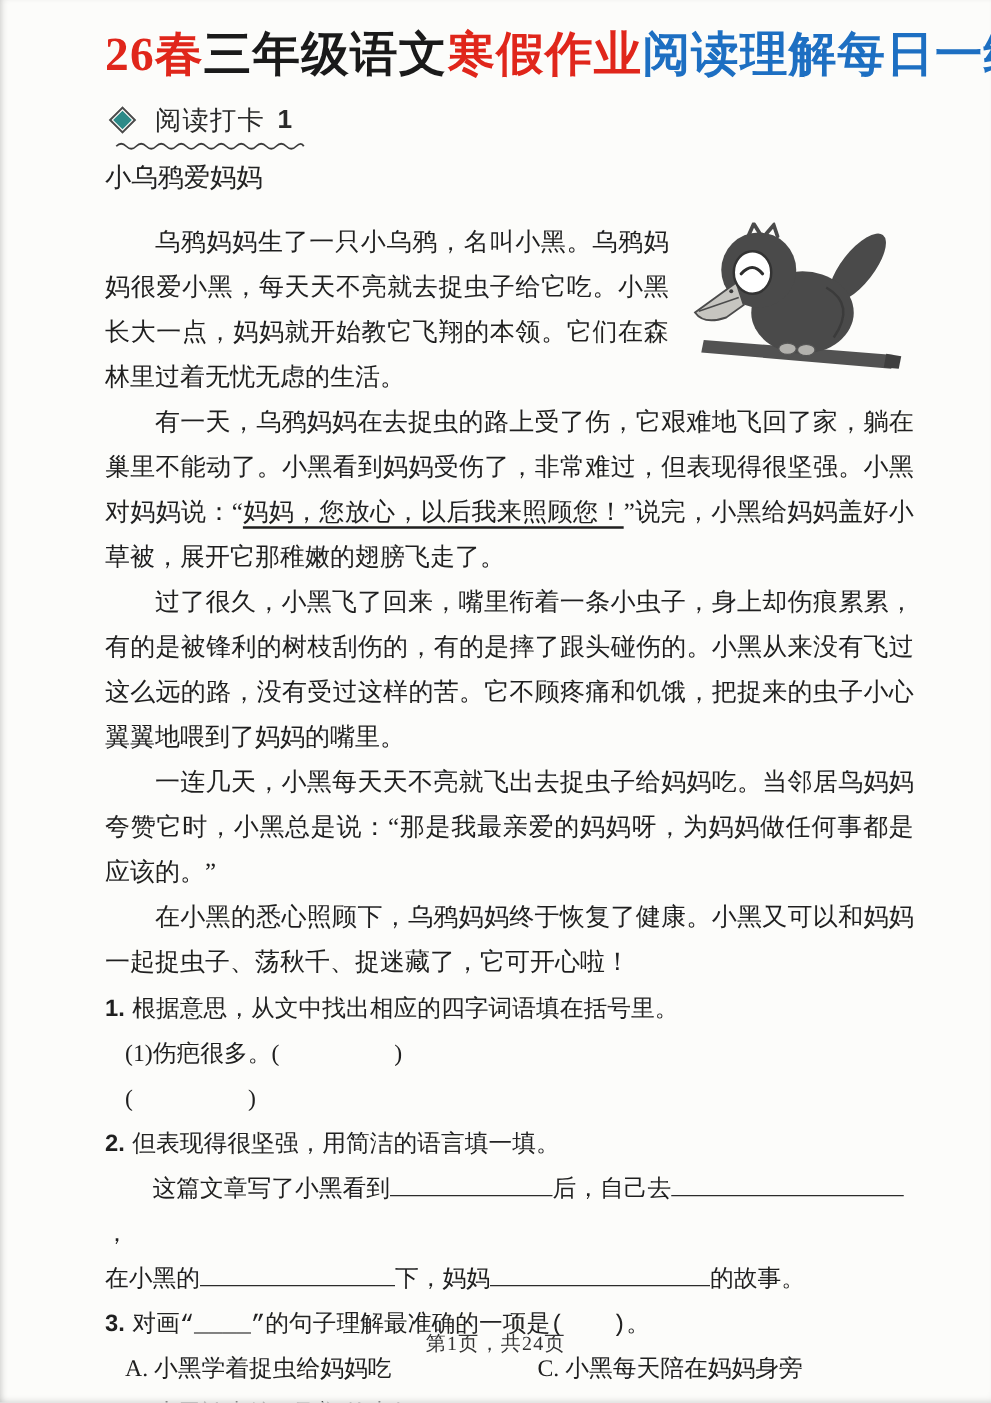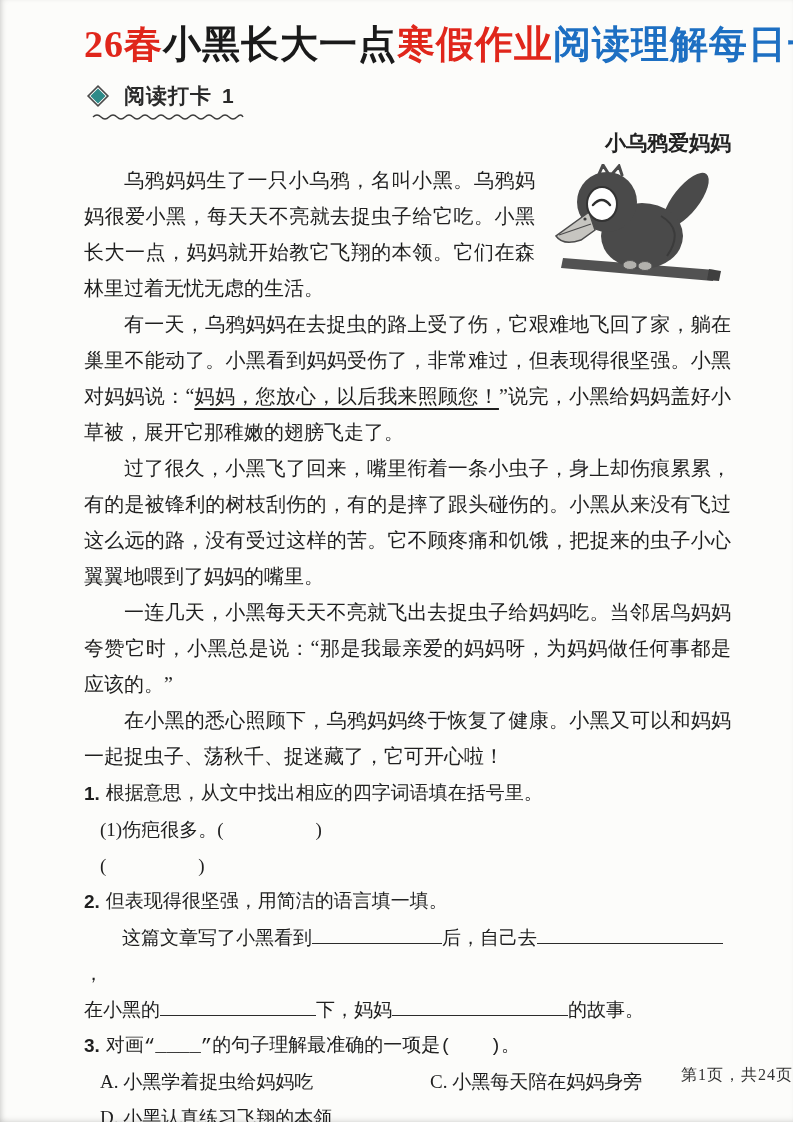--- a/index.html
+++ b/index.html
@@ -34,43 +34,43 @@
   .badge {
     margin-top: 14px;
     display: inline-flex;
     align-items: center;
     position: relative;
     padding-bottom: 10px;
   }
   .badge .diamond-svg { margin-right: 12px; display: block; }
   .badge-label {
     font-family: "Liberation Sans", "DejaVu Sans", sans-serif;
-    font-weight: bold;
+    font-weight: normal;
     font-size: 21px;
     color: #2a2a2a;
     letter-spacing: 1px;
   }
   .badge-num {
     font-family: "Liberation Sans", "DejaVu Sans", sans-serif;
     font-weight: bold; font-size: 21px; margin-left: 10px; color: #2a2a2a;
   }
   .wavy { position: absolute; left: 8px; bottom: 0; }
 
   
   .article { margin-top: 6px; }
   .article-title {
-    text-align: right;
-    font-family: "Liberation Sans", "DejaVu Sans", sans-serif;
-    font-weight: bold;
+    text-align: left;
+    font-family: "Liberation Sans", "DejaVu Sans", sans-serif;
+    font-weight: normal;
     font-size: 21px;
     line-height: 34px;
     color: #222;
   }
   .article-body {
-    margin-top: 2px;
+    margin-top: 16px;
     font-size: 20px;
     line-height: 36px;
     text-align: justify;
   }
   .article-body p { text-indent: 2em; }
   .crow-float {
     float: right;
     width: 182px; height: 130px;
     margin: 2px 0 6px 14px;
   }
@@ -101,32 +101,32 @@
   .b3 { width: 156px; } .b4 { width: 176px; }
   .options {
     display: grid;
     grid-template-columns: 330px 1fr;
     padding-left: 16px;
   }
 
   
   .footer {
     position: absolute; left: 0; bottom: 36px;
-    width: 100%; text-align: right;
+    width: 100%; text-align: center;
     font-size: 16px; color: #333;
     letter-spacing: 1px;
   }
 </style>
 </head>
 <body>
 
 <div class="page">
 
   
-  <h1 class="main-title"><span class="t-red">26春</span><span class="t-black">小黑长大一点</span><span class="t-red">寒假作业</span><span class="t-blue">阅读理解每日一练</span></h1>
+  <h1 class="main-title"><span class="t-red">26春</span><span class="t-black">三年级语文</span><span class="t-red">寒假作业</span><span class="t-blue">阅读理解每日一练</span></h1>
 
   
   <div class="badge">
     <svg class="diamond-svg" width="28" height="28" viewBox="0 0 28 28">
       <rect x="7" y="7" width="14" height="14" transform="rotate(45 14 14)" fill="none" stroke="#4a4a4a" stroke-width="1.6"></rect>
       <rect x="9.2" y="9.2" width="9.6" height="9.6" transform="rotate(45 14 14)" fill="#2d8a88" stroke="#2d8a88" stroke-width="1"></rect>
     </svg>
     <span class="badge-label">阅读打卡</span>
     <span class="badge-num">1</span>
     <svg class="wavy" width="152" height="7" viewBox="0 0 152 7">

